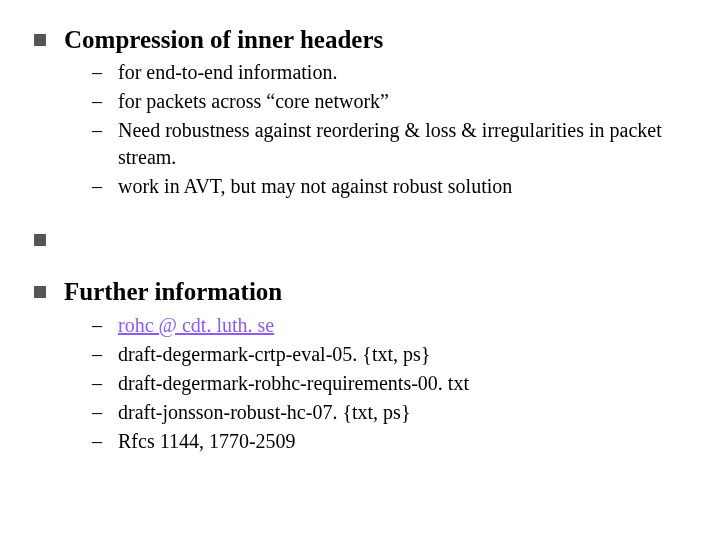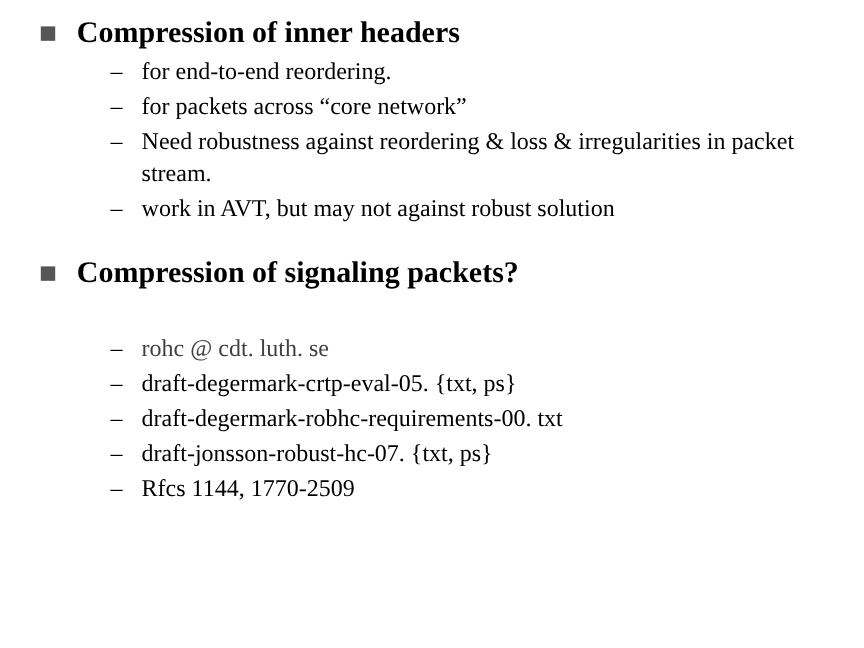--- a/index.html
+++ b/index.html
@@ -6,21 +6,21 @@
   html, body {
     margin: 0;
     padding: 0;
     width: 720px;
     height: 540px;
     background: #fff;
     font-family: "Times New Roman", Times, serif;
     color: #000;
   }
   .slide {
-    padding: 12px 28px 12px 28px;
+    padding: 24px 28px 12px 28px;
   }
   .top-item {
     display: flex;
     align-items: flex-start;
     margin-bottom: 4px;
   }
   .square-bullet {
     width: 12px;
     height: 12px;
     background: #555;
@@ -49,60 +49,64 @@
     flex: 0 0 auto;
     width: 18px;
     margin-right: 8px;
     text-align: left;
     font-size: 20px;
   }
   .sub-text {
     flex: 1 1 auto;
   }
   .link {
-    color: #404040;
+    text-decoration: underline;
+    color: #8b5cf6;
   }
   .spacer-mid {
     height: 26px;
   }
 </style>
 </head>
 <body>
 
 <div class="slide">
 
   <div class="top-item">
     <div class="square-bullet"></div>
     <div class="top-text">Compression of inner headers</div>
   </div>
   <div class="sub-list">
     <div class="sub-item">
       <div class="dash">–</div>
-      <div class="sub-text">for end-to-end reordering.</div>
+      <div class="sub-text">for end-to-end information.</div>
     </div>
     <div class="sub-item">
       <div class="dash">–</div>
       <div class="sub-text">for packets across “core network”</div>
     </div>
     <div class="sub-item">
       <div class="dash">–</div>
       <div class="sub-text">Need robustness against reordering &amp; loss &amp; irregularities in packet stream.</div>
     </div>
     <div class="sub-item">
       <div class="dash">–</div>
       <div class="sub-text">work in AVT, but may not against robust solution</div>
     </div>
   </div>
 
   <div class="top-item">
     <div class="square-bullet"></div>
-    <div class="top-text">Compression of signaling packets?</div>
   </div>
   <div class="spacer-mid"></div>
 
+  <div class="top-item">
+    <div class="square-bullet"></div>
+    <div class="top-text">Further information</div>
+  </div>
   <div class="sub-list">
     <div class="sub-item">
       <div class="dash">–</div>
       <div class="sub-text"><span class="link">rohc @ cdt. luth. se</span></div>
     </div>
     <div class="sub-item">
       <div class="dash">–</div>
       <div class="sub-text">draft-degermark-crtp-eval-05. {txt, ps}</div>
     </div>
     <div class="sub-item">

